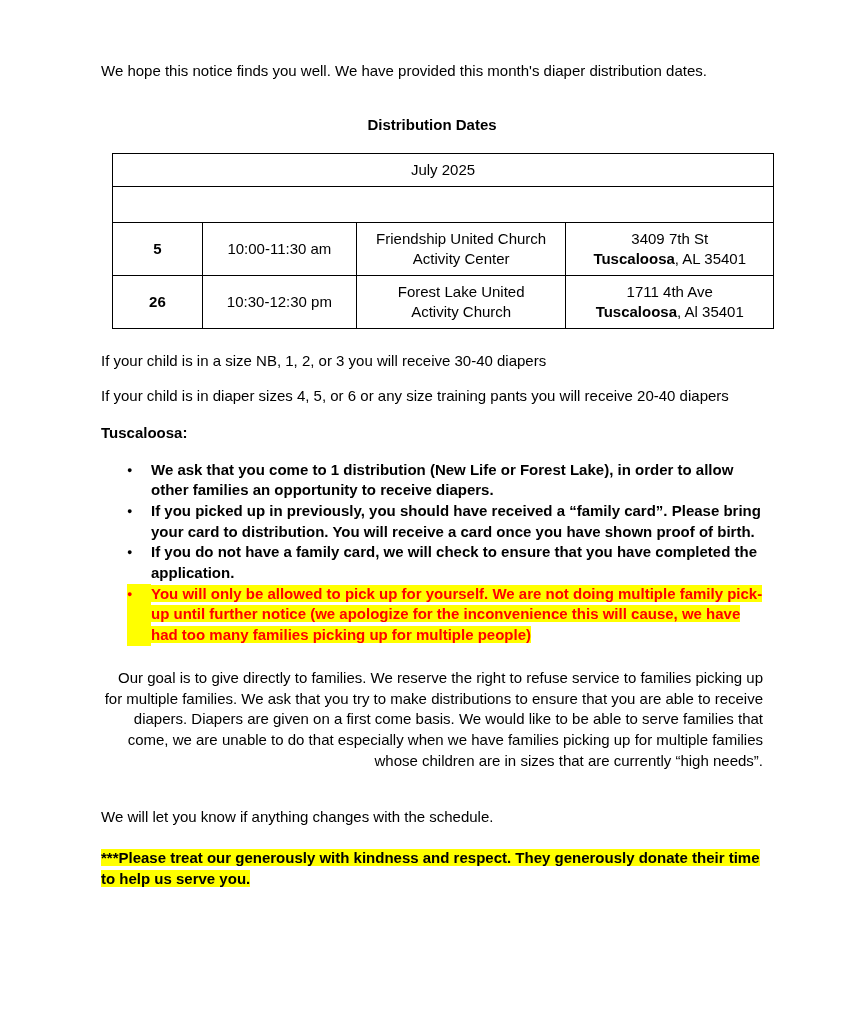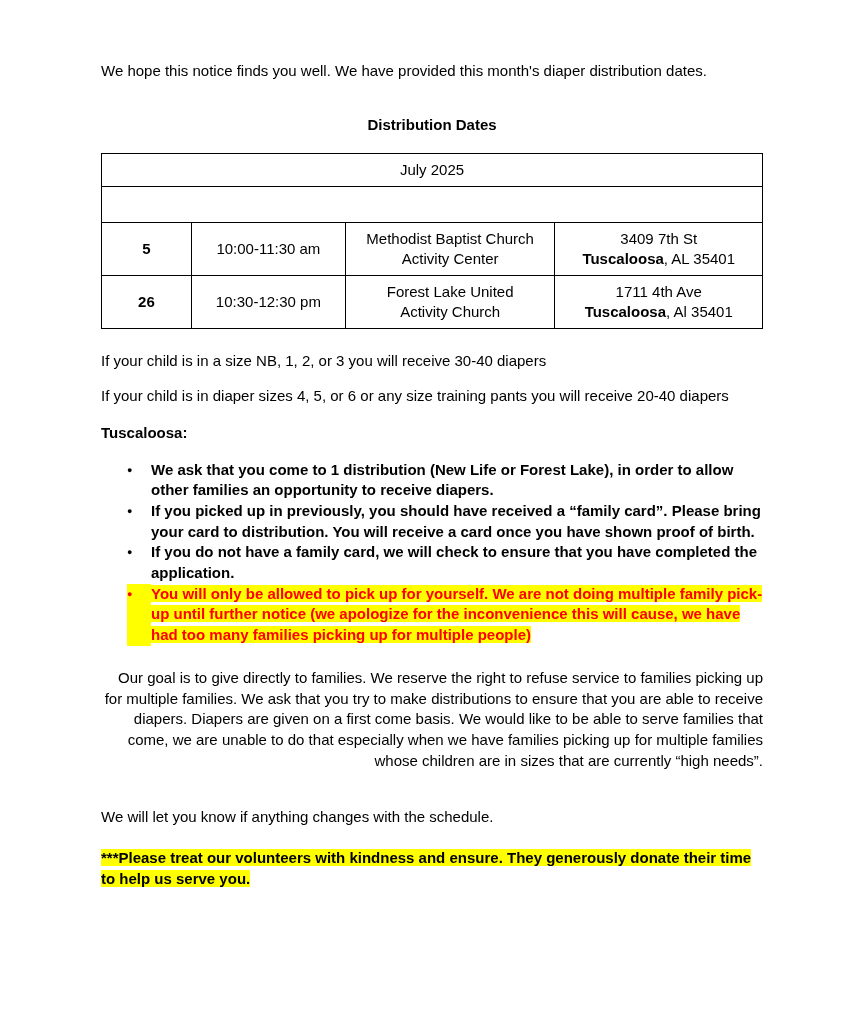--- a/index.html
+++ b/index.html
@@ -20,21 +20,21 @@
   .intro { margin-bottom: 33px; }
   .doc-heading {
     text-align: center;
     font-weight: bold;
     margin: 28px 0 18px 0;
   }
   table.dist-table {
     width: 100%;
     border-collapse: collapse;
     table-layout: fixed;
-    margin: 0 0 22px 0;
+    margin: 0 0 22px 11px;
   }
   table.dist-table td {
     border: 1.5px solid #000000;
     text-align: center;
     vertical-align: middle;
     padding: 2px 4px;
   }
   td.month-cell { height: 28px; }
   td.blank-cell { height: 31px; }
   td.data-cell { height: 48px; }
@@ -88,21 +88,21 @@
       <tr>
         <td class="month-cell" colspan="4">July 2025</td>
       </tr>
       <tr>
         <td class="blank-cell" colspan="4"></td>
       </tr>
       <tr>
         <td class="data-cell bold">5</td>
         <td class="data-cell">10:00-11:30 am</td>
         <td class="data-cell">
-          <span class="cell-line">Methodist Baptist Church</span>
+          <span class="cell-line">Friendship United Church</span>
           <span class="cell-line">Activity Center</span>
         </td>
         <td class="data-cell">
           <span class="cell-line">3409 7th St</span>
           <span class="cell-line"><span class="bold">Tuscaloosa</span><span>, AL 35401</span></span>
         </td>
       </tr>
       <tr>
         <td class="data-cell bold">26</td>
         <td class="data-cell">10:30-12:30 pm</td>
@@ -141,15 +141,15 @@
     <div class="bullet-item alert">
       <span class="bullet-marker">●</span>
       <div class="bullet-text"><span class="hl">You will only be allowed to pick up for yourself. We are not doing multiple family pick-up until further notice (we apologize for the inconvenience this will cause, we have had too many families picking up for multiple people)</span></div>
     </div>
   </div>
 
   <p class="goal-para">Our goal is to give directly to families. We reserve the right to refuse service to families picking up for multiple families. We ask that you try to make distributions to ensure that you are able to receive diapers. Diapers are given on a first come basis. We would like to be able to serve families that come, we are unable to do that especially when we have families picking up for multiple families whose children are in sizes that are currently “high needs”.</p>
 
   <p class="schedule-para">We will let you know if anything changes with the schedule.</p>
 
-  <p class="volunteers-para"><span class="hl-strong">***Please treat our volunteers with kindness and ensure. They generously donate their time to help us serve you.</span></p>
+  <p class="volunteers-para"><span class="hl-strong">***Please treat our generously with kindness and respect. They generously donate their time to help us serve you.</span></p>
 
 </div>
 
 </body></html>

